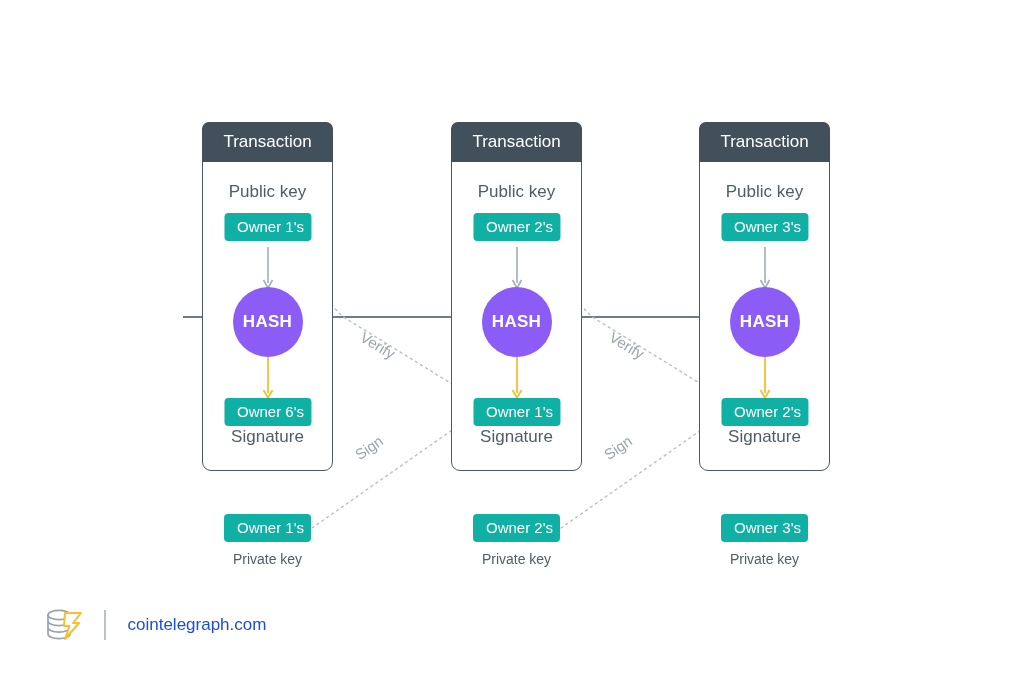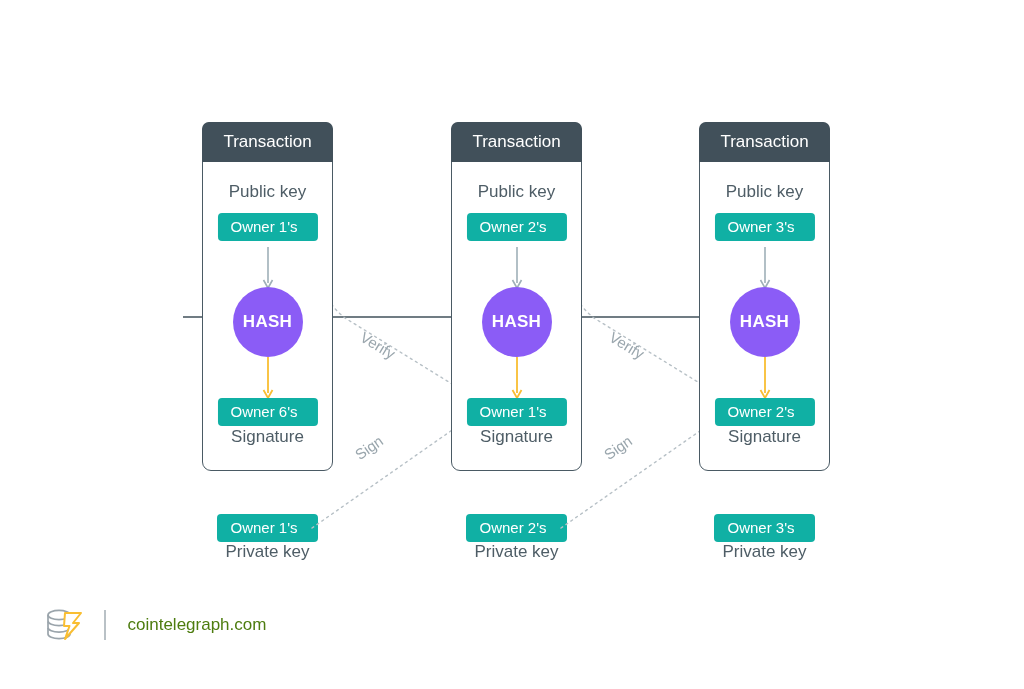--- a/index.html
+++ b/index.html
@@ -42,21 +42,21 @@
     position:absolute;left:0;right:0;text-align:center;
     font-size:17px;color:#4e5d66;
   }
   .lbl.pub{top:11px;}
   .lbl.sig{top:256px;}
 
   .badge{
     position:absolute;left:50%;transform:translateX(-50%);
     background:#10b0a4;color:#ffffff;
     font-size:15px;
-    padding:6px 20px 7px 13px;
+    padding:6px 7px 7px 13px;
     border-radius:4px;
     white-space:nowrap;
     line-height:1;
   }
   .badge.pubkey{top:42px;}
   .badge.sigkey{top:227px;}
 
   .hash{
     position:absolute;left:50%;top:116px;transform:translateX(-50%);
     width:70px;height:70px;border-radius:50%;
@@ -67,36 +67,36 @@
   }
 
   
   .varrow{position:absolute;left:50%;transform:translateX(-50%);width:14px;}
   .varrow.up{top:76px;height:44px;}
   .varrow.down{top:186px;height:44px;}
 
   
   .pk{position:absolute;top:514px;width:131px;text-align:center;}
   .pk .badge{position:relative;left:auto;transform:none;display:inline-block;}
-  .pk .pklbl{margin-top:0;font-size:17px;color:#4e5d66;}
+  .pk .pklbl{margin-top:9px;font-size:14px;color:#4e5d66;}
 
   
   svg.overlay{position:absolute;left:0;top:0;width:1024px;height:689px;z-index:2;pointer-events:none;}
   svg.overlay.top{z-index:6;}
 
   .diaglabel{
     font-family:"Liberation Sans", sans-serif;
     font-size:15px;fill:#9aa6ad;
   }
 
   
   .footer{position:absolute;left:42px;top:604px;display:flex;align-items:center;}
   .logo{width:44px;height:42px;}
   .divider{width:1.5px;height:30px;background:#b9c1c6;margin:0 22px 0 18px;}
-  .site{font-size:17px;color:#4d7c0f;}
+  .site{font-size:17px;color:#1d4ed8;}
 </style>
 </head>
 <body>
 
 <div class="page">
 
 
   <svg class="overlay">
     <defs>
       <marker id="arrowDark" markerWidth="9" markerHeight="9" refX="7" refY="4" orient="auto">

